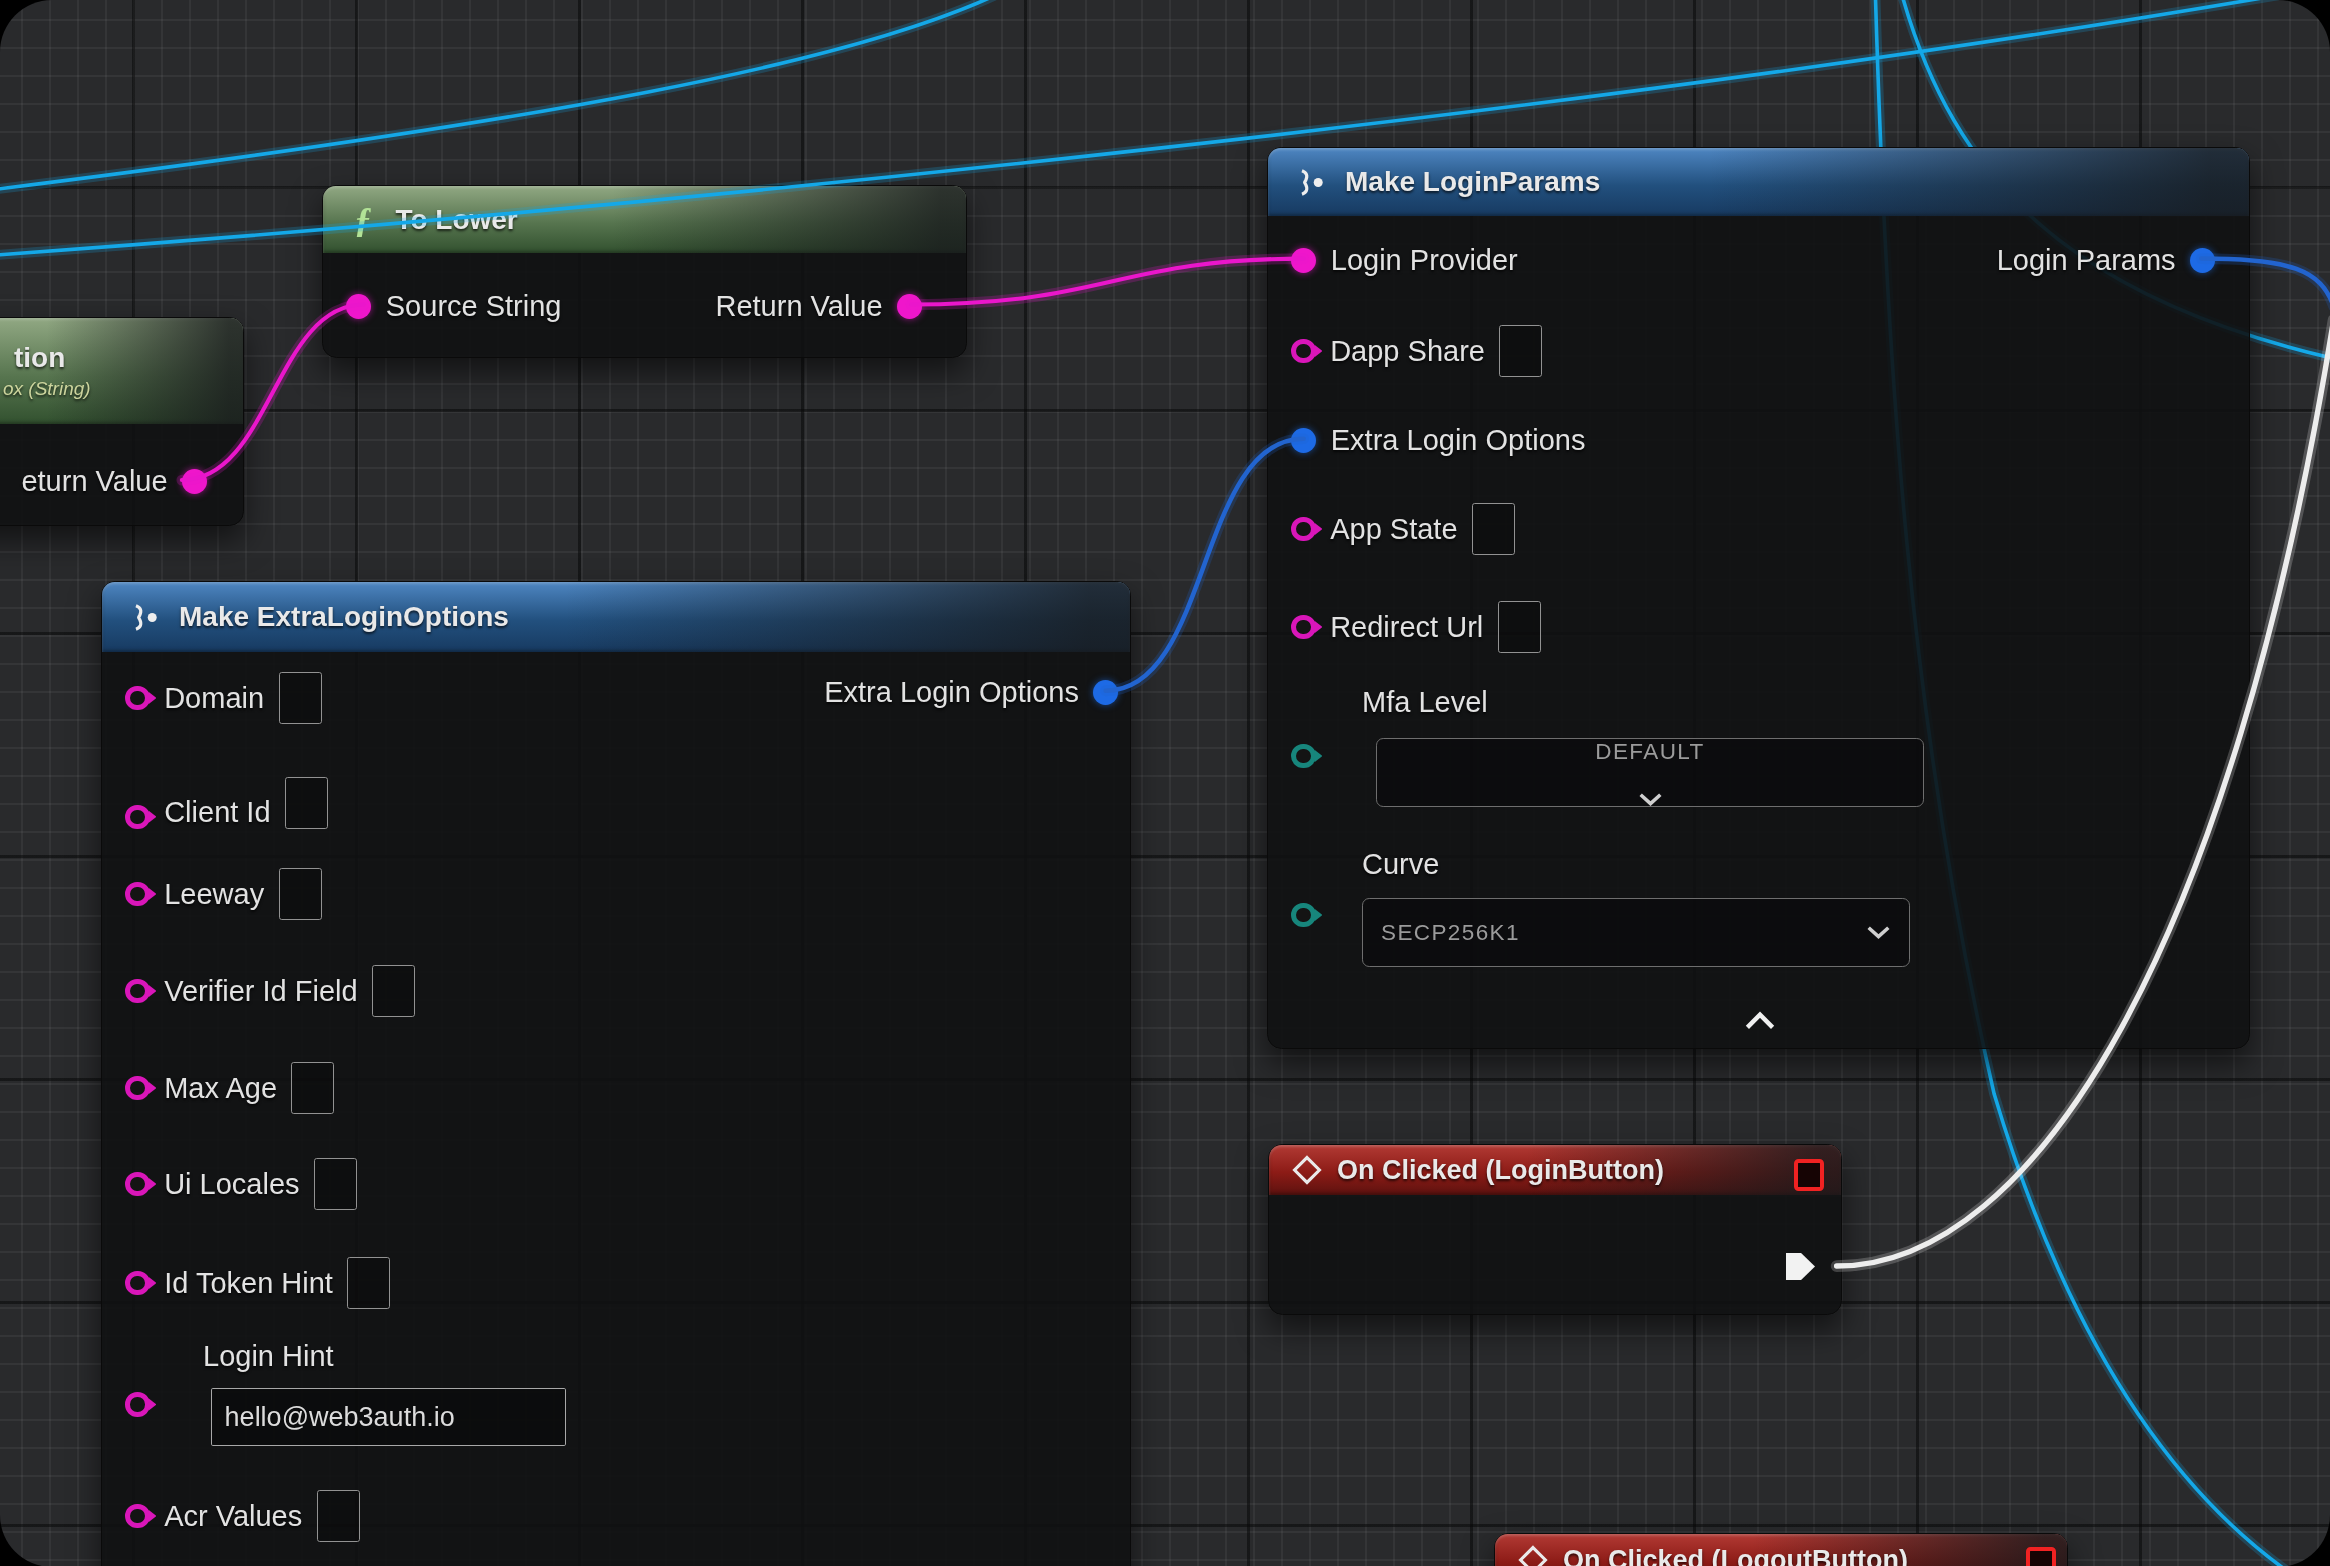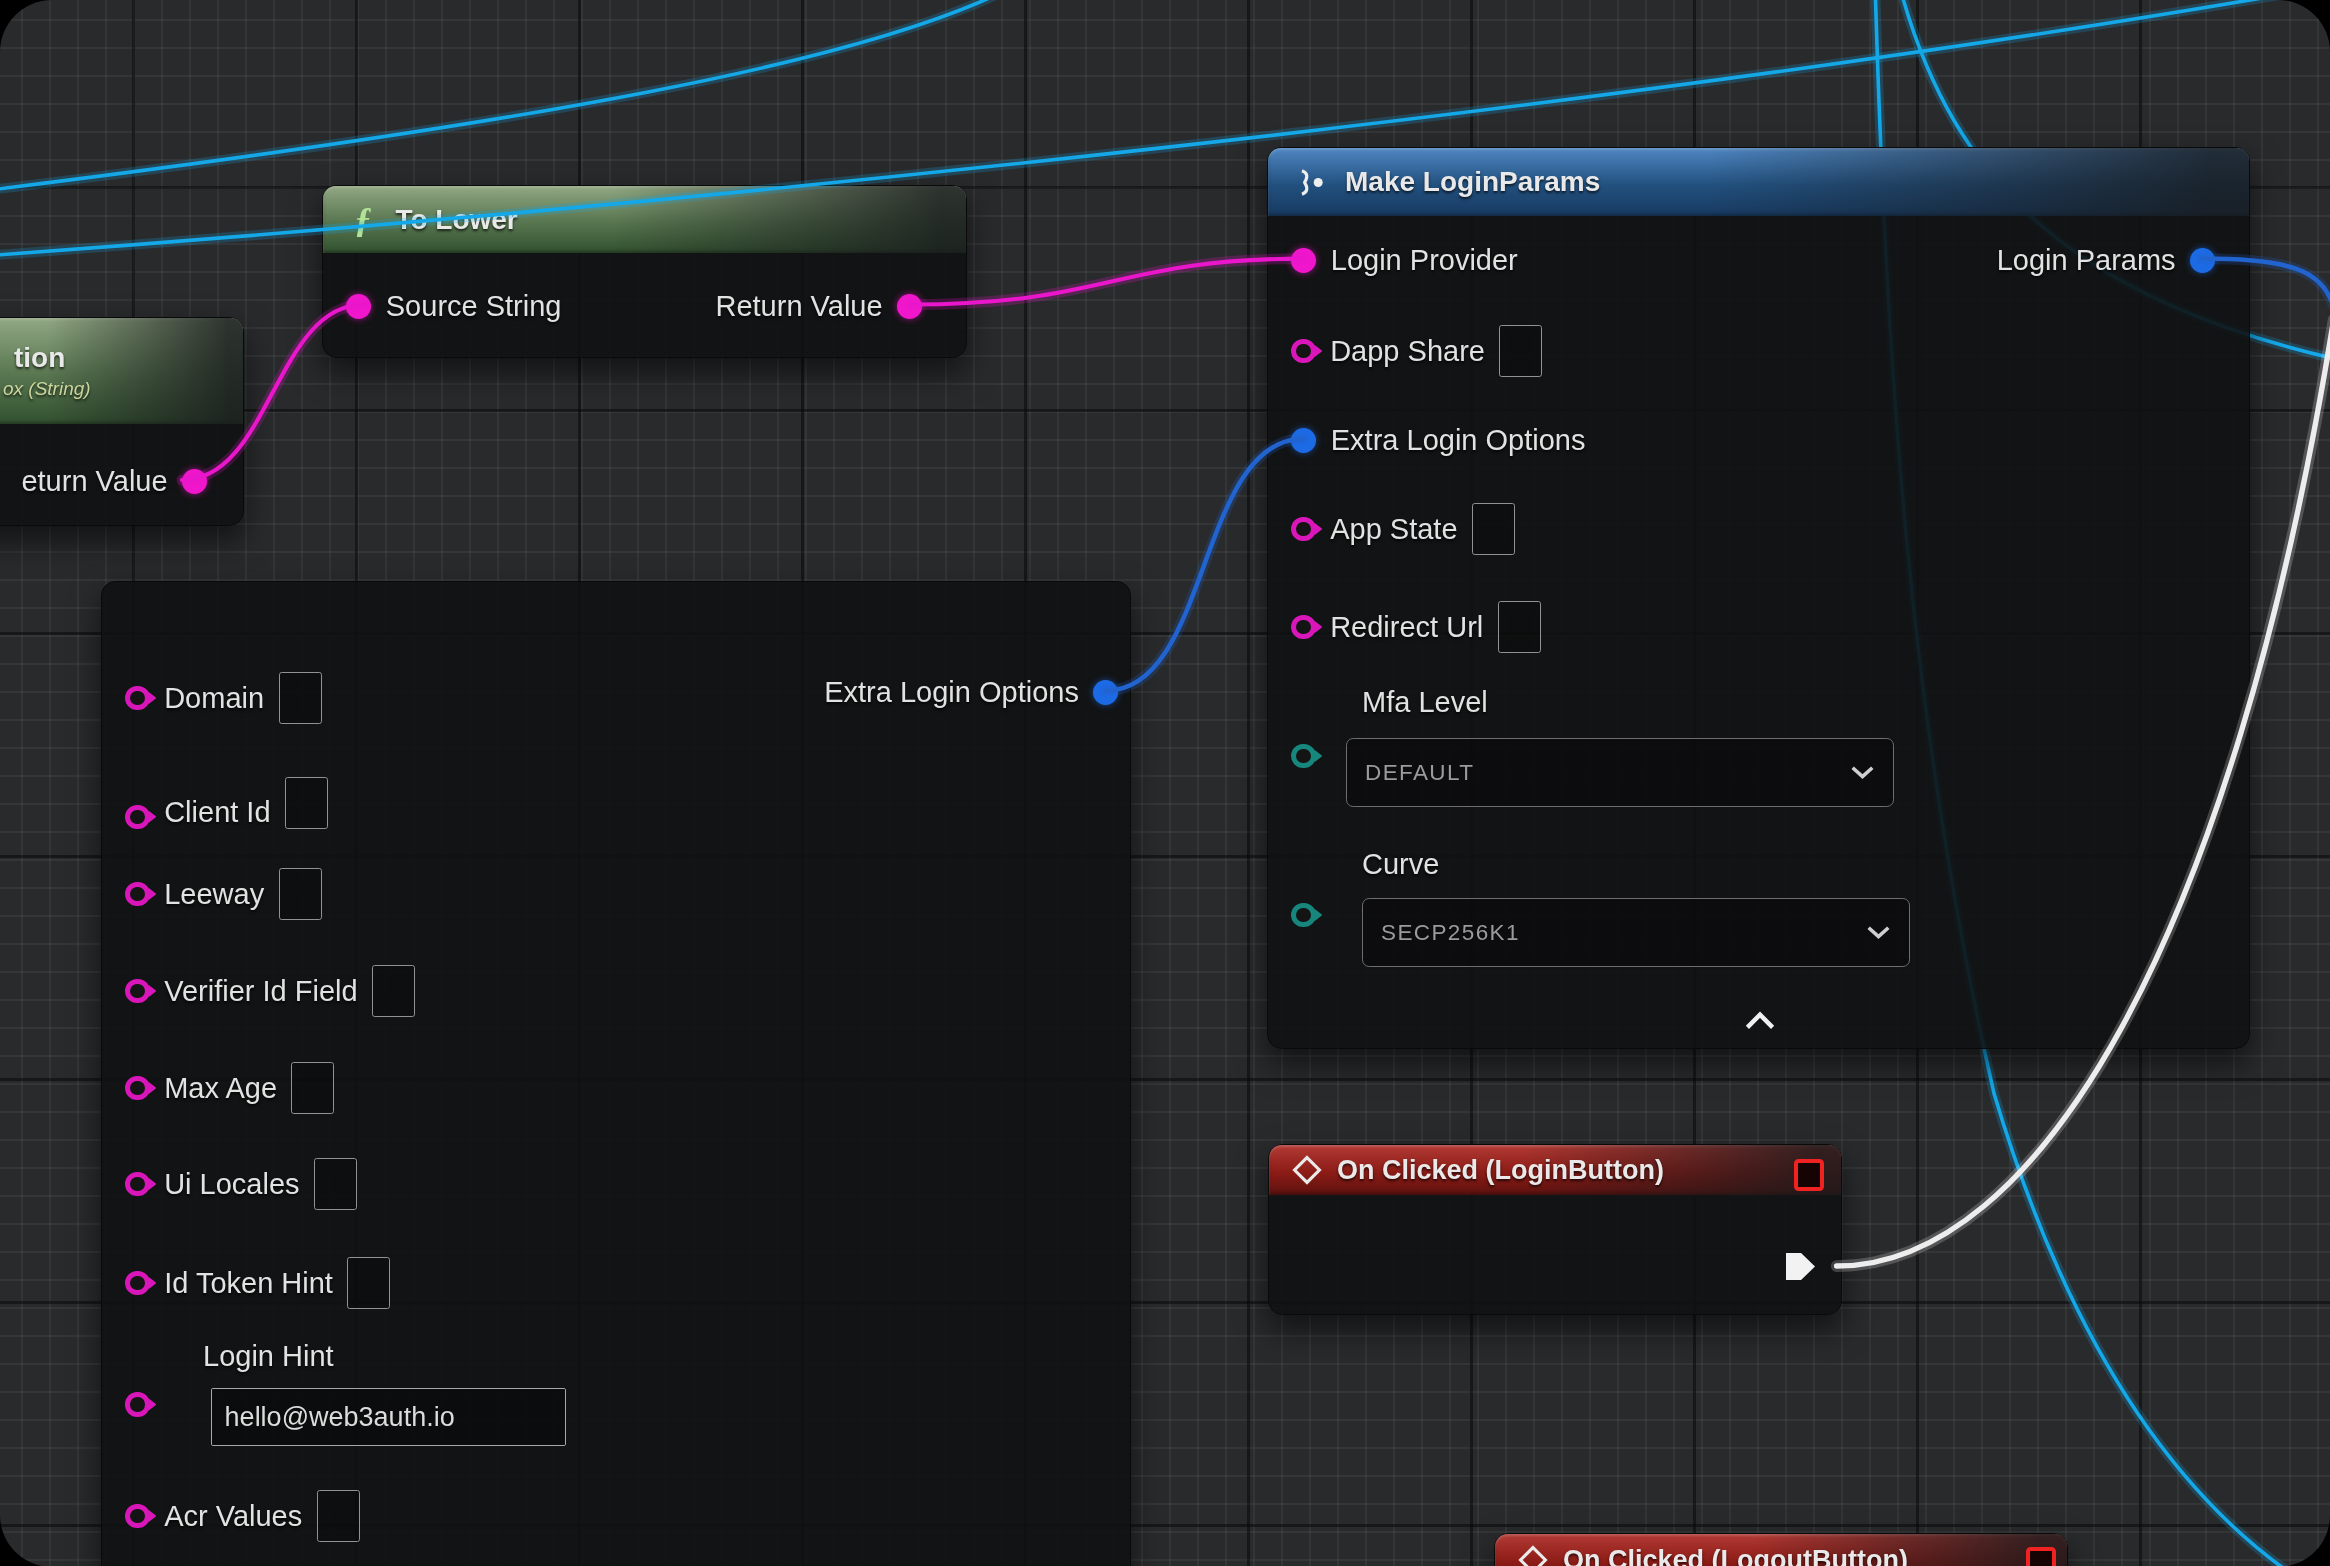--- a/index.html
+++ b/index.html
@@ -95,20 +95,27 @@
         <span class="pin solid pink"></span>
         <span class="plabel">Source String</span>
       </div>
       <div class="row out" style="top:93px;right:44px;">
         <span class="plabel">Return Value</span>
         <span class="pin solid pink"></span>
       </div>
     </div>
 
     <div class="node" style="left:101px;top:581px;width:1028px;height:1008px;">
+      <div class="nhead head-blue" style="height:70px;">
+        <svg width="36" height="31" viewBox="0 0 40 34" style="margin-left:25px;">
+          <path d="M10 4 Q18 7 14 15 Q12 17 14 19 Q18 27 10 30" stroke="#eee" stroke-width="3.5" fill="none"></path>
+          <circle cx="28" cy="17" r="5" fill="#eee"></circle>
+        </svg>
+        <span class="ntitle" style="margin-left:16px;">Make ExtraLoginOptions</span>
+      </div>
       <div class="row" style="top:89px;left:23.4px;">
         <span class="pin hollow pink"></span>
         <span class="plabel">Domain</span>
         <span class="vbox"></span>
       </div>
       <div class="row" style="top:193px;left:23.4px;align-items:flex-end;">
         <span class="pin hollow pink"></span>
         <span class="plabel">Client Id</span>
         <span class="vbox"></span>
       </div>
@@ -184,21 +191,21 @@
       <div class="row" style="top:452px;left:23.4px;">
         <span class="pin hollow pink"></span>
         <span class="plabel">Redirect Url</span>
         <span class="vbox"></span>
       </div>
 
       <span class="plabel" style="position:absolute;left:94px;top:538px;">Mfa Level</span>
       <div class="row" style="top:581px;left:23.4px;">
         <span class="pin hollow teal"></span>
       </div>
-      <div class="dropdown" style="left:78px;top:590px;width:510px;height:67px;">
+      <div class="dropdown" style="left:108px;top:590px;width:510px;height:67px;flex-direction:column;">
         <span class="ddtext">DEFAULT</span>
         <svg width="25" height="14.4" viewBox="0 0 28 16">
           <polyline points="3,3 14,13 25,3" stroke="#cfcfcf" stroke-width="4" fill="none"></polyline>
         </svg>
       </div>
 
       <span class="plabel" style="position:absolute;left:94px;top:700px;">Curve</span>
       <div class="row" style="top:740px;left:23.4px;">
         <span class="pin hollow teal"></span>
       </div>

